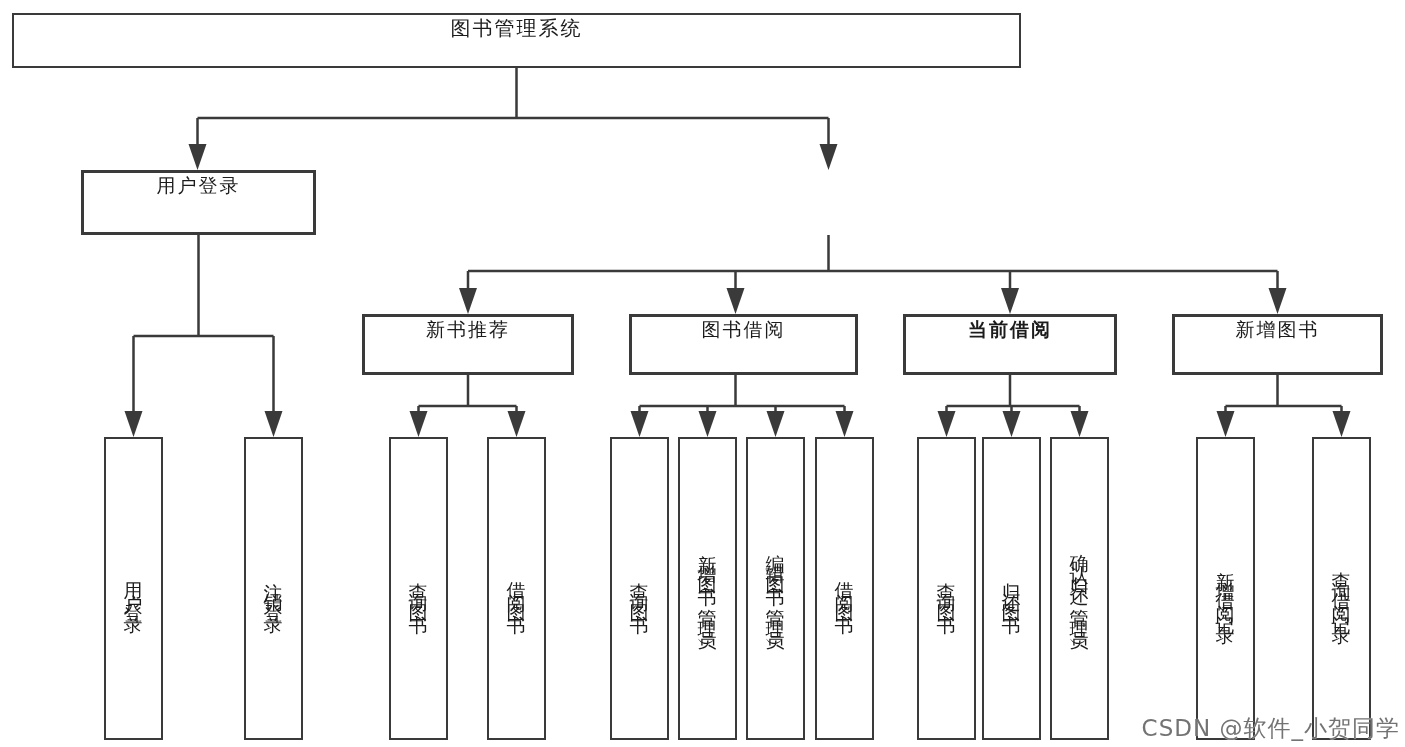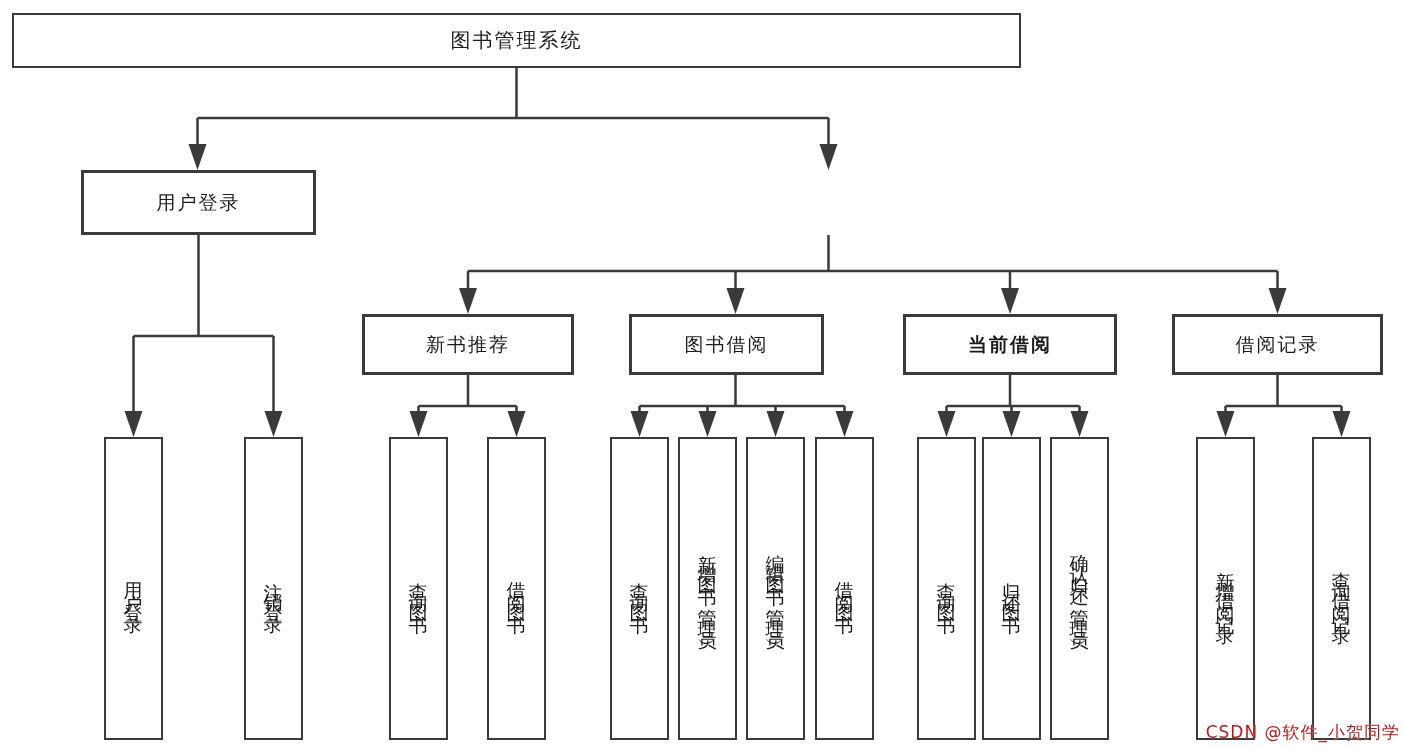--- a/index.html
+++ b/index.html
@@ -11,21 +11,21 @@
     background: #ffffff;
     overflow: hidden;
   }
   #connectors { position: absolute; left: 0; top: 0; }
   .hbox {
     position: absolute;
     box-sizing: border-box;
     border: 3px solid #3a3a3a;
     background: #ffffff;
     display: flex;
-    align-items: center;
+    align-items: flex-start;
     justify-content: center;
     z-index: 2;
   }
   .hbox .lbl {
     font-size: 19px;
     color: #1c1c1c;
     letter-spacing: 2px;
     white-space: nowrap;
   }
   .root-box { border-width: 2.5px; }
@@ -50,22 +50,22 @@
     font-size: 19px;
     line-height: 1;
     letter-spacing: 11px;
     color: #1c1c1c;
     max-height: 292px;
   }
   #watermark {
     position: absolute;
     right: 5px;
     bottom: 3px;
-    font-size: 17px;
-    color: #b91c1c;
+    font-size: 23px;
+    color: #737373;
     letter-spacing: 1px;
     z-index: 5;
     white-space: nowrap;
     text-shadow: 0 0 1px #ffffff;
   }
 </style>
 </head>
 <body>
 
 <div id="canvas">
@@ -107,28 +107,28 @@
     <span class="lbl">图书管理系统</span>
   </div>
 
   <div class="hbox" style="left:81px; top:170px; width:235px; height:65px;">
     <span class="lbl">用户登录</span>
   </div>
 
   <div class="hbox" style="left:362px; top:314px; width:212px; height:61px;">
     <span class="lbl">新书推荐</span>
   </div>
-  <div class="hbox" style="left:629px; top:314px; width:195px; height:61px;">
+  <div class="hbox" style="left:629px; top:314px; width:229px; height:61px;">
     <span class="lbl">图书借阅</span>
   </div>
   <div class="hbox" style="left:903px; top:314px; width:214px; height:61px;font-weight:bold;">
     <span class="lbl">当前借阅</span>
   </div>
   <div class="hbox" style="left:1172px; top:314px; width:211px; height:61px;">
-    <span class="lbl">借阅记录</span>
+    <span class="lbl">新增图书</span>
   </div>
 
   <div class="vbox" style="left:104px;">
     <span class="vlbl">用户登录</span>
   </div>
   <div class="vbox" style="left:244px;">
     <span class="vlbl">注销登录</span>
   </div>
 
   <div class="vbox" style="left:389px;">

